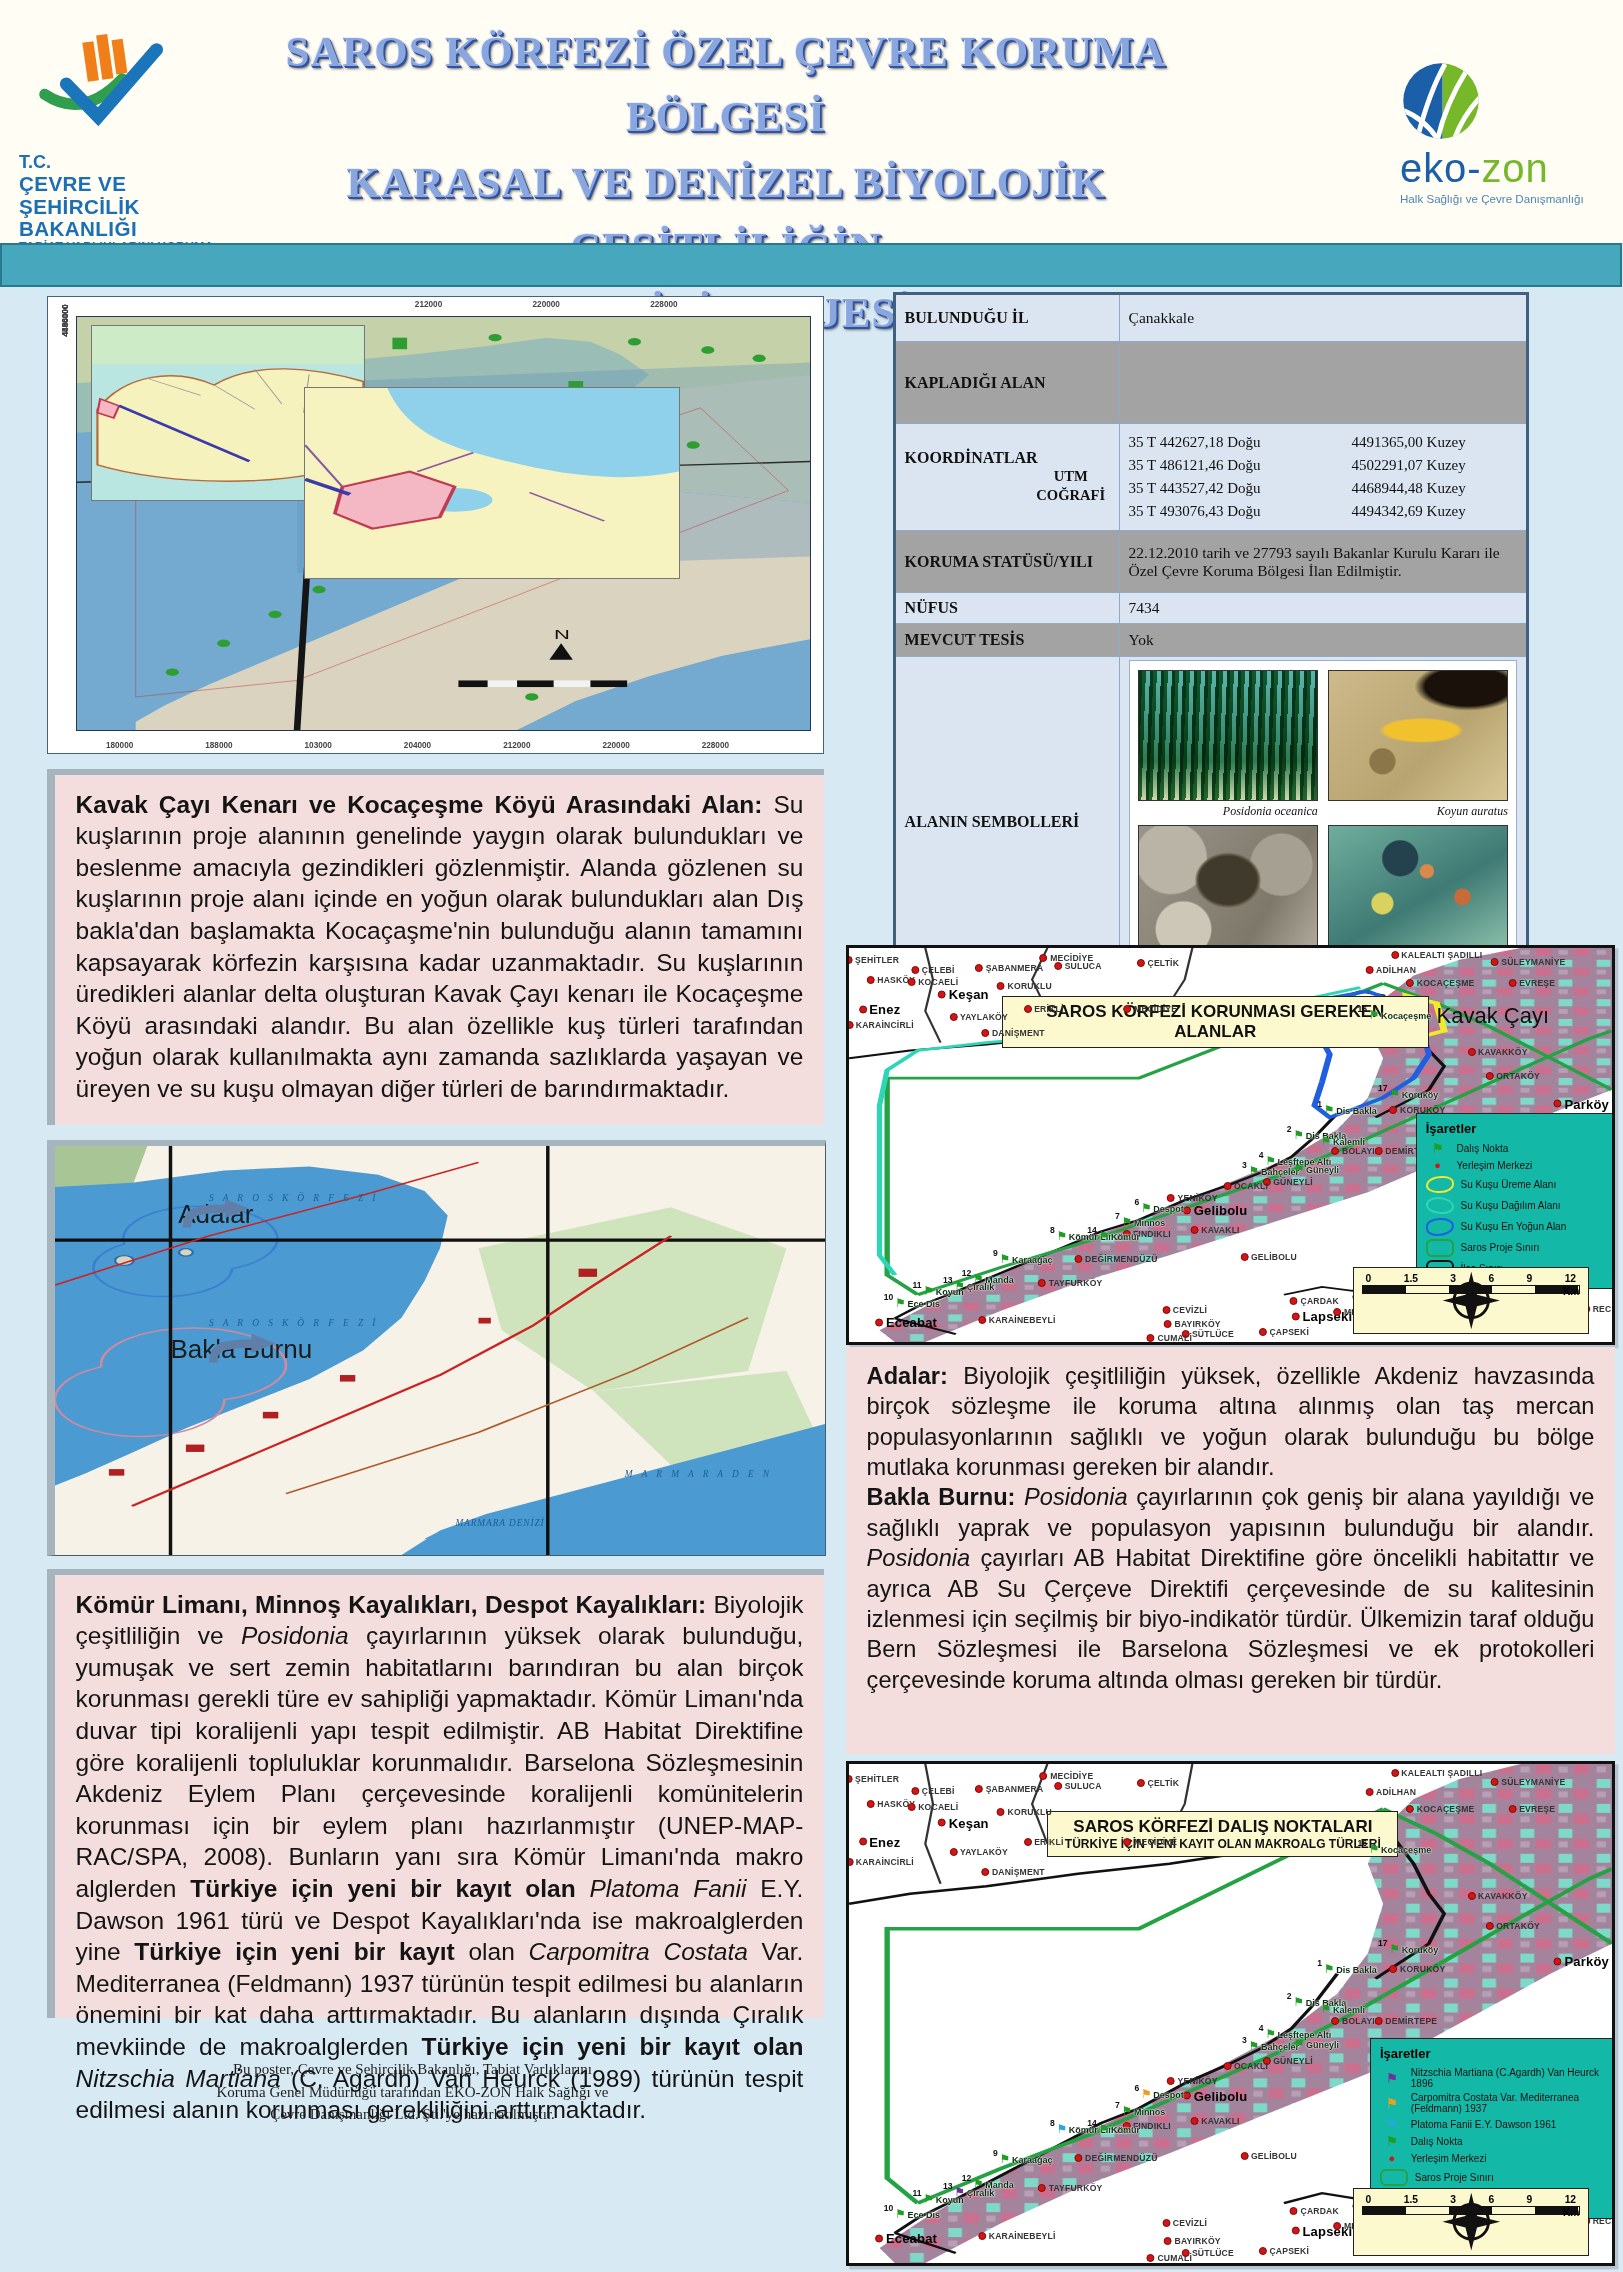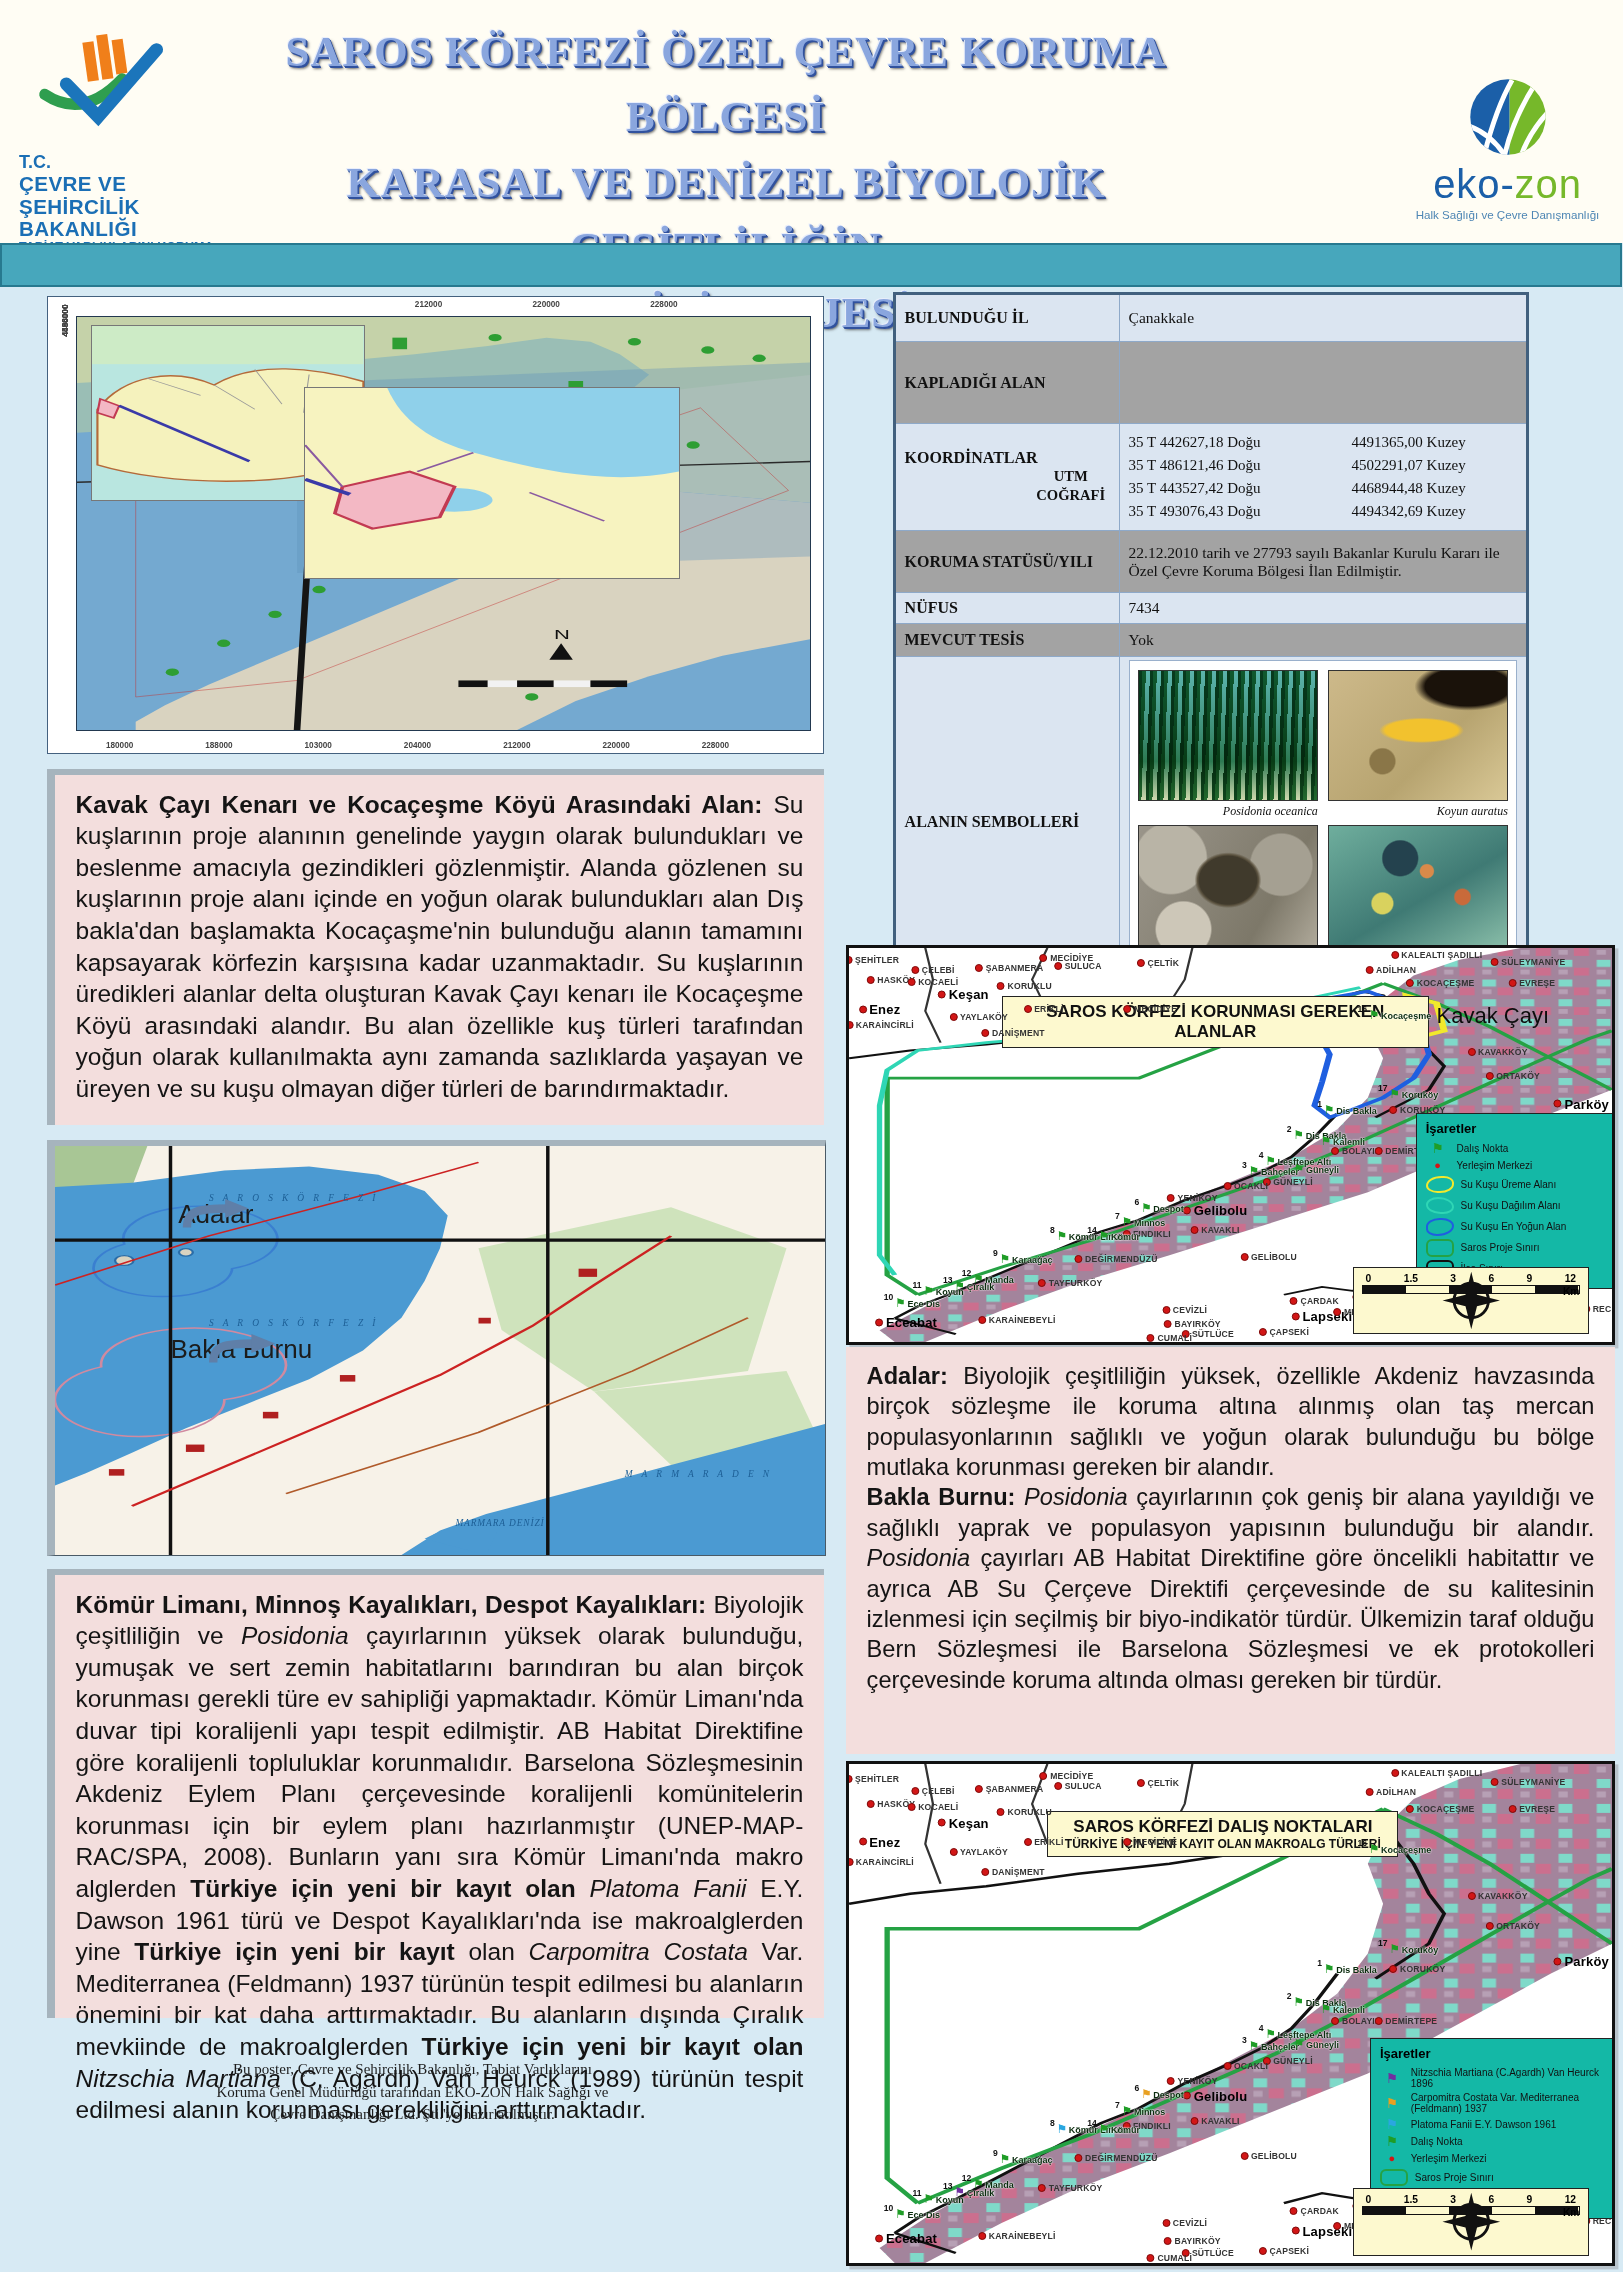--- a/index.html
+++ b/index.html
@@ -8,21 +8,21 @@
   
   .header{position:absolute;left:0;top:0;width:1623px;height:243px;background:#fffdf4;}
   .gov-logo{position:absolute;left:19px;top:34px;width:223px;color:#1b6fb5;}
   .gov-logo .l1{font-size:18px;font-weight:bold;margin-top:3.4px;}
   .gov-logo .l2,.gov-logo .l3{font-size:20.6px;font-weight:bold;letter-spacing:0.4px;line-height:1.08;}
   .gov-logo .l4,.gov-logo .l5{font-size:12.5px;font-weight:bold;line-height:1.25;color:#1b6fb5;}
   .title{position:absolute;left:198px;top:19px;width:1056px;text-align:center;
     font-family:"Liberation Serif",serif;font-weight:bold;font-size:43px;line-height:1.52;
     letter-spacing:0.9px;color:#8aa6de;
     text-shadow:-0.9px -0.9px 0 #e9eefb,0.9px 0.9px 0 #31529e,1.7px 1.7px 0 #31529e,2.6px 2.6px 2.6px rgba(60,60,60,.75);}
-  .ekozon{position:absolute;left:1400px;top:76px;width:215px;text-align:center;}
+  .ekozon{position:absolute;left:1400px;top:60px;width:215px;text-align:left;}
   .ekozon .name{font-size:40px;letter-spacing:0.9px;line-height:1;margin-top:3.4px;}
   .ekozon .nb{color:#1b5fa8;} .ekozon .ng{color:#76b82a;}
   .ekozon .tag{font-size:11.6px;color:#4e86b4;margin-top:3.4px;}
   .tealbar{position:absolute;left:0;top:243px;width:1618px;height:40px;background:#47a7bc;border:2.6px solid #27798f;}
   .textblock{position:absolute;background:#f3dedd;color:#141414;
     font-size:24.5px;line-height:1.29;text-align:justify;padding:13.7px 20.6px 8.6px 20.6px;box-sizing:border-box;}
   .grayedge{border-left:8.6px solid #a6b4bd;border-top:6.9px solid #a6b4bd;}
   .footer{position:absolute;left:129px;top:2058px;width:567px;text-align:center;
     font-family:"Liberation Serif",serif;font-size:15px;line-height:1.5;color:#1d1d1d;}
   

